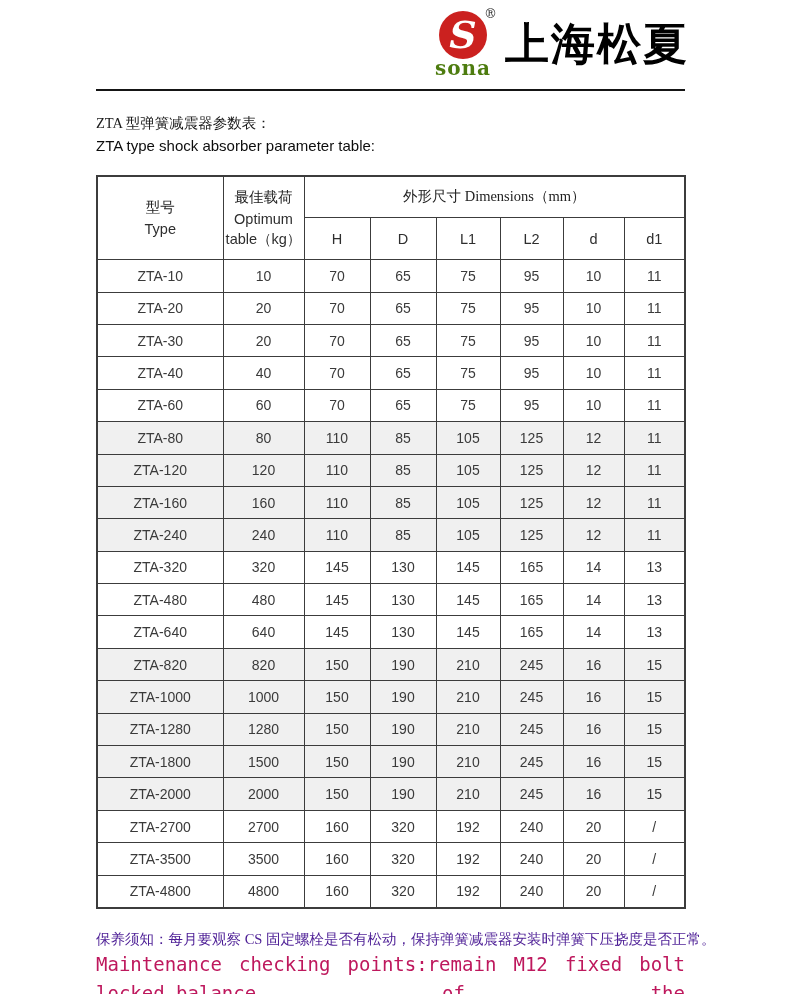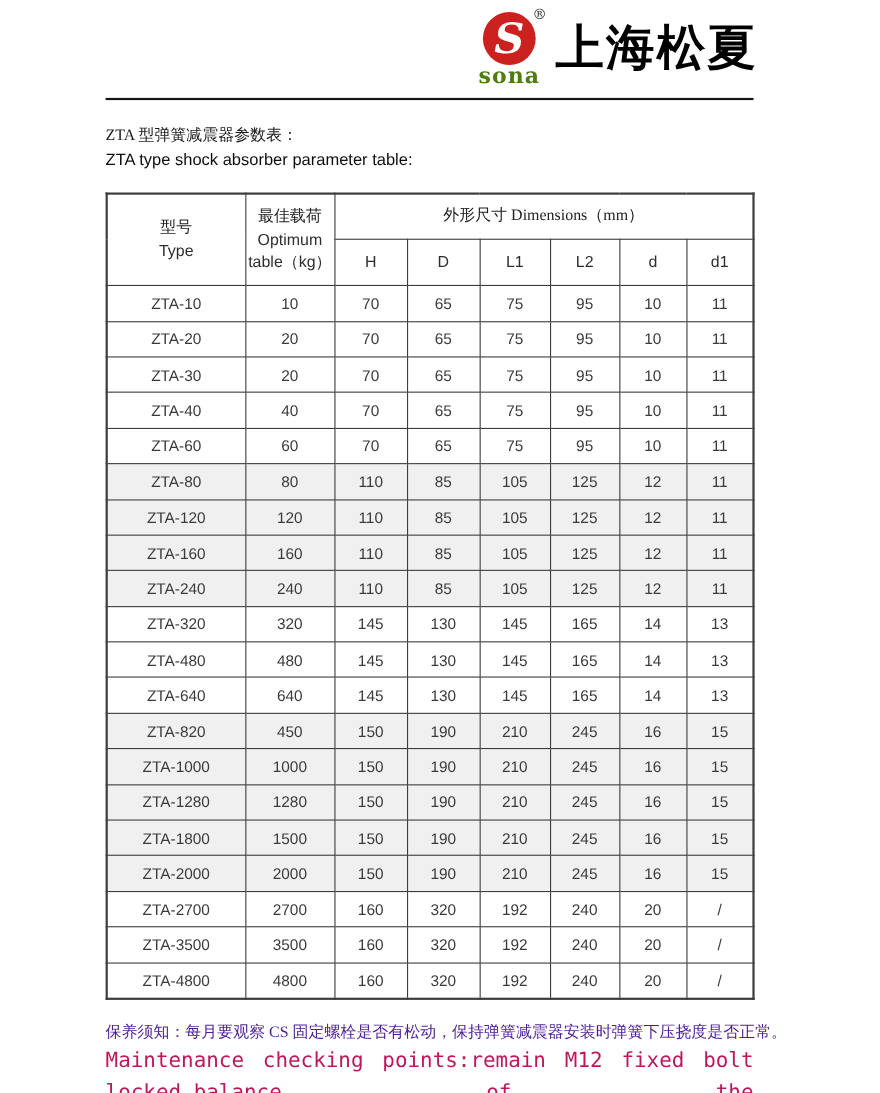--- a/index.html
+++ b/index.html
@@ -310,21 +310,21 @@
           <td>640</td>
           <td>145</td>
           <td>130</td>
           <td>145</td>
           <td>165</td>
           <td>14</td>
           <td>13</td>
         </tr>
         <tr class="shaded">
           <td>ZTA-820</td>
-          <td>450</td>
+          <td>820</td>
           <td>150</td>
           <td>190</td>
           <td>210</td>
           <td>245</td>
           <td>16</td>
           <td>15</td>
         </tr>
         <tr class="shaded">
           <td>ZTA-1000</td>
           <td>1000</td>

